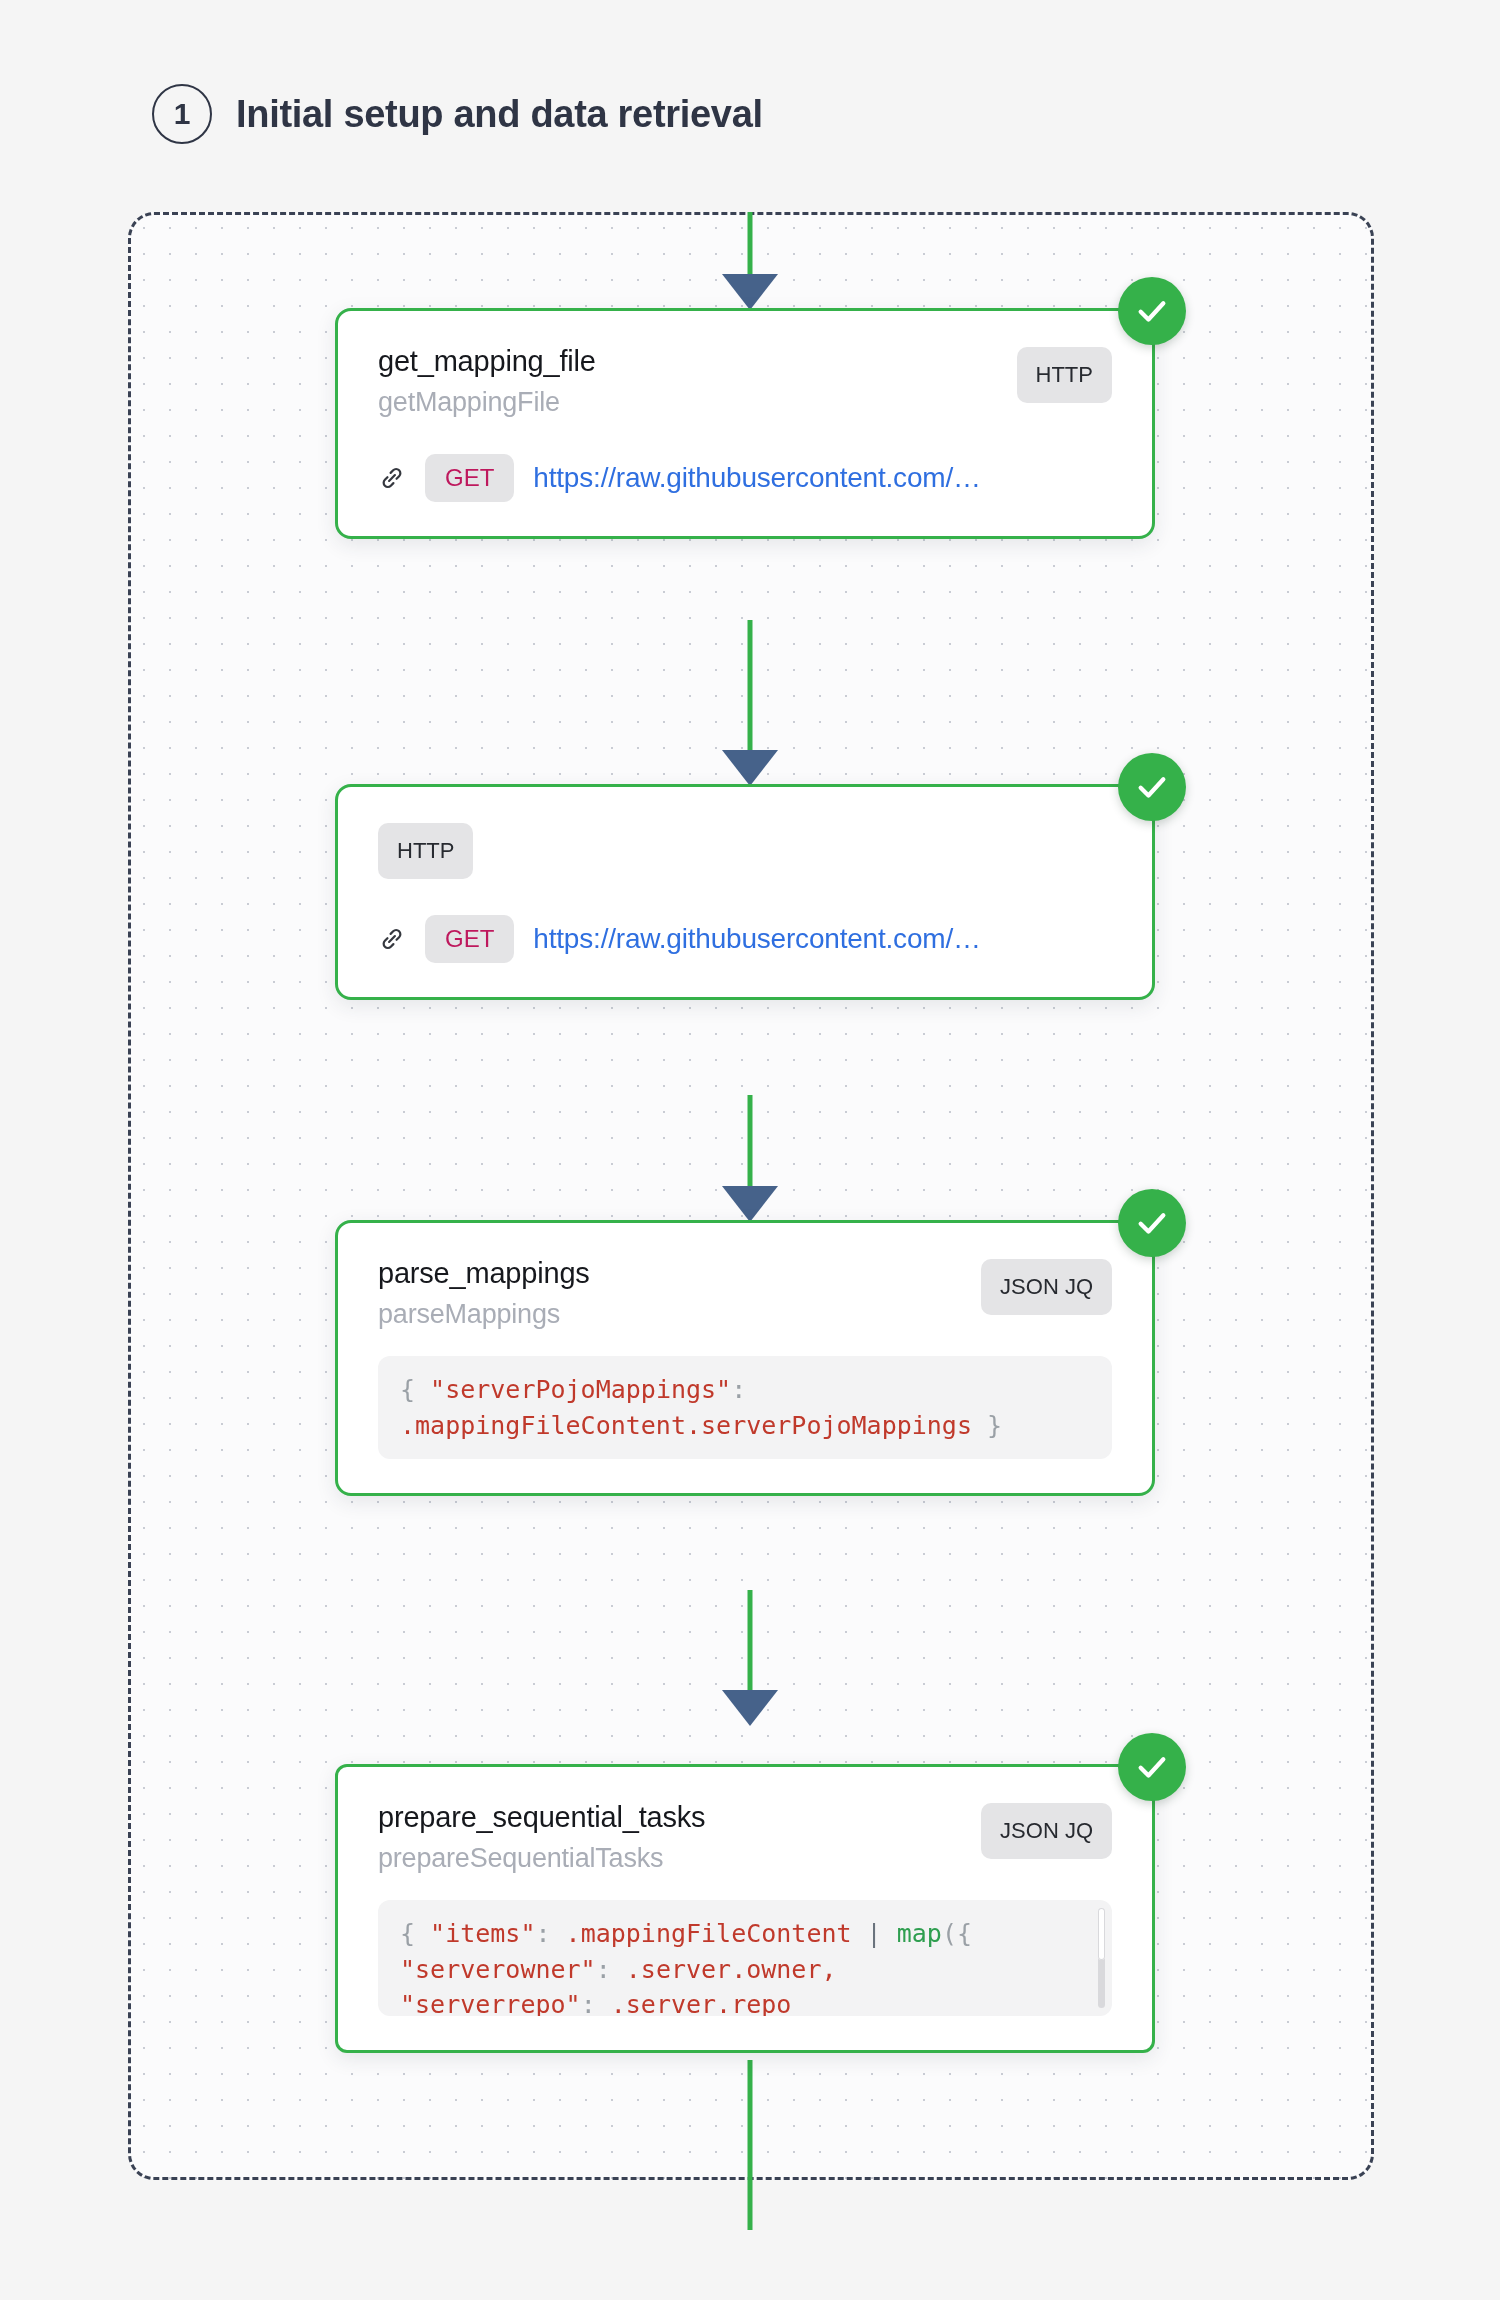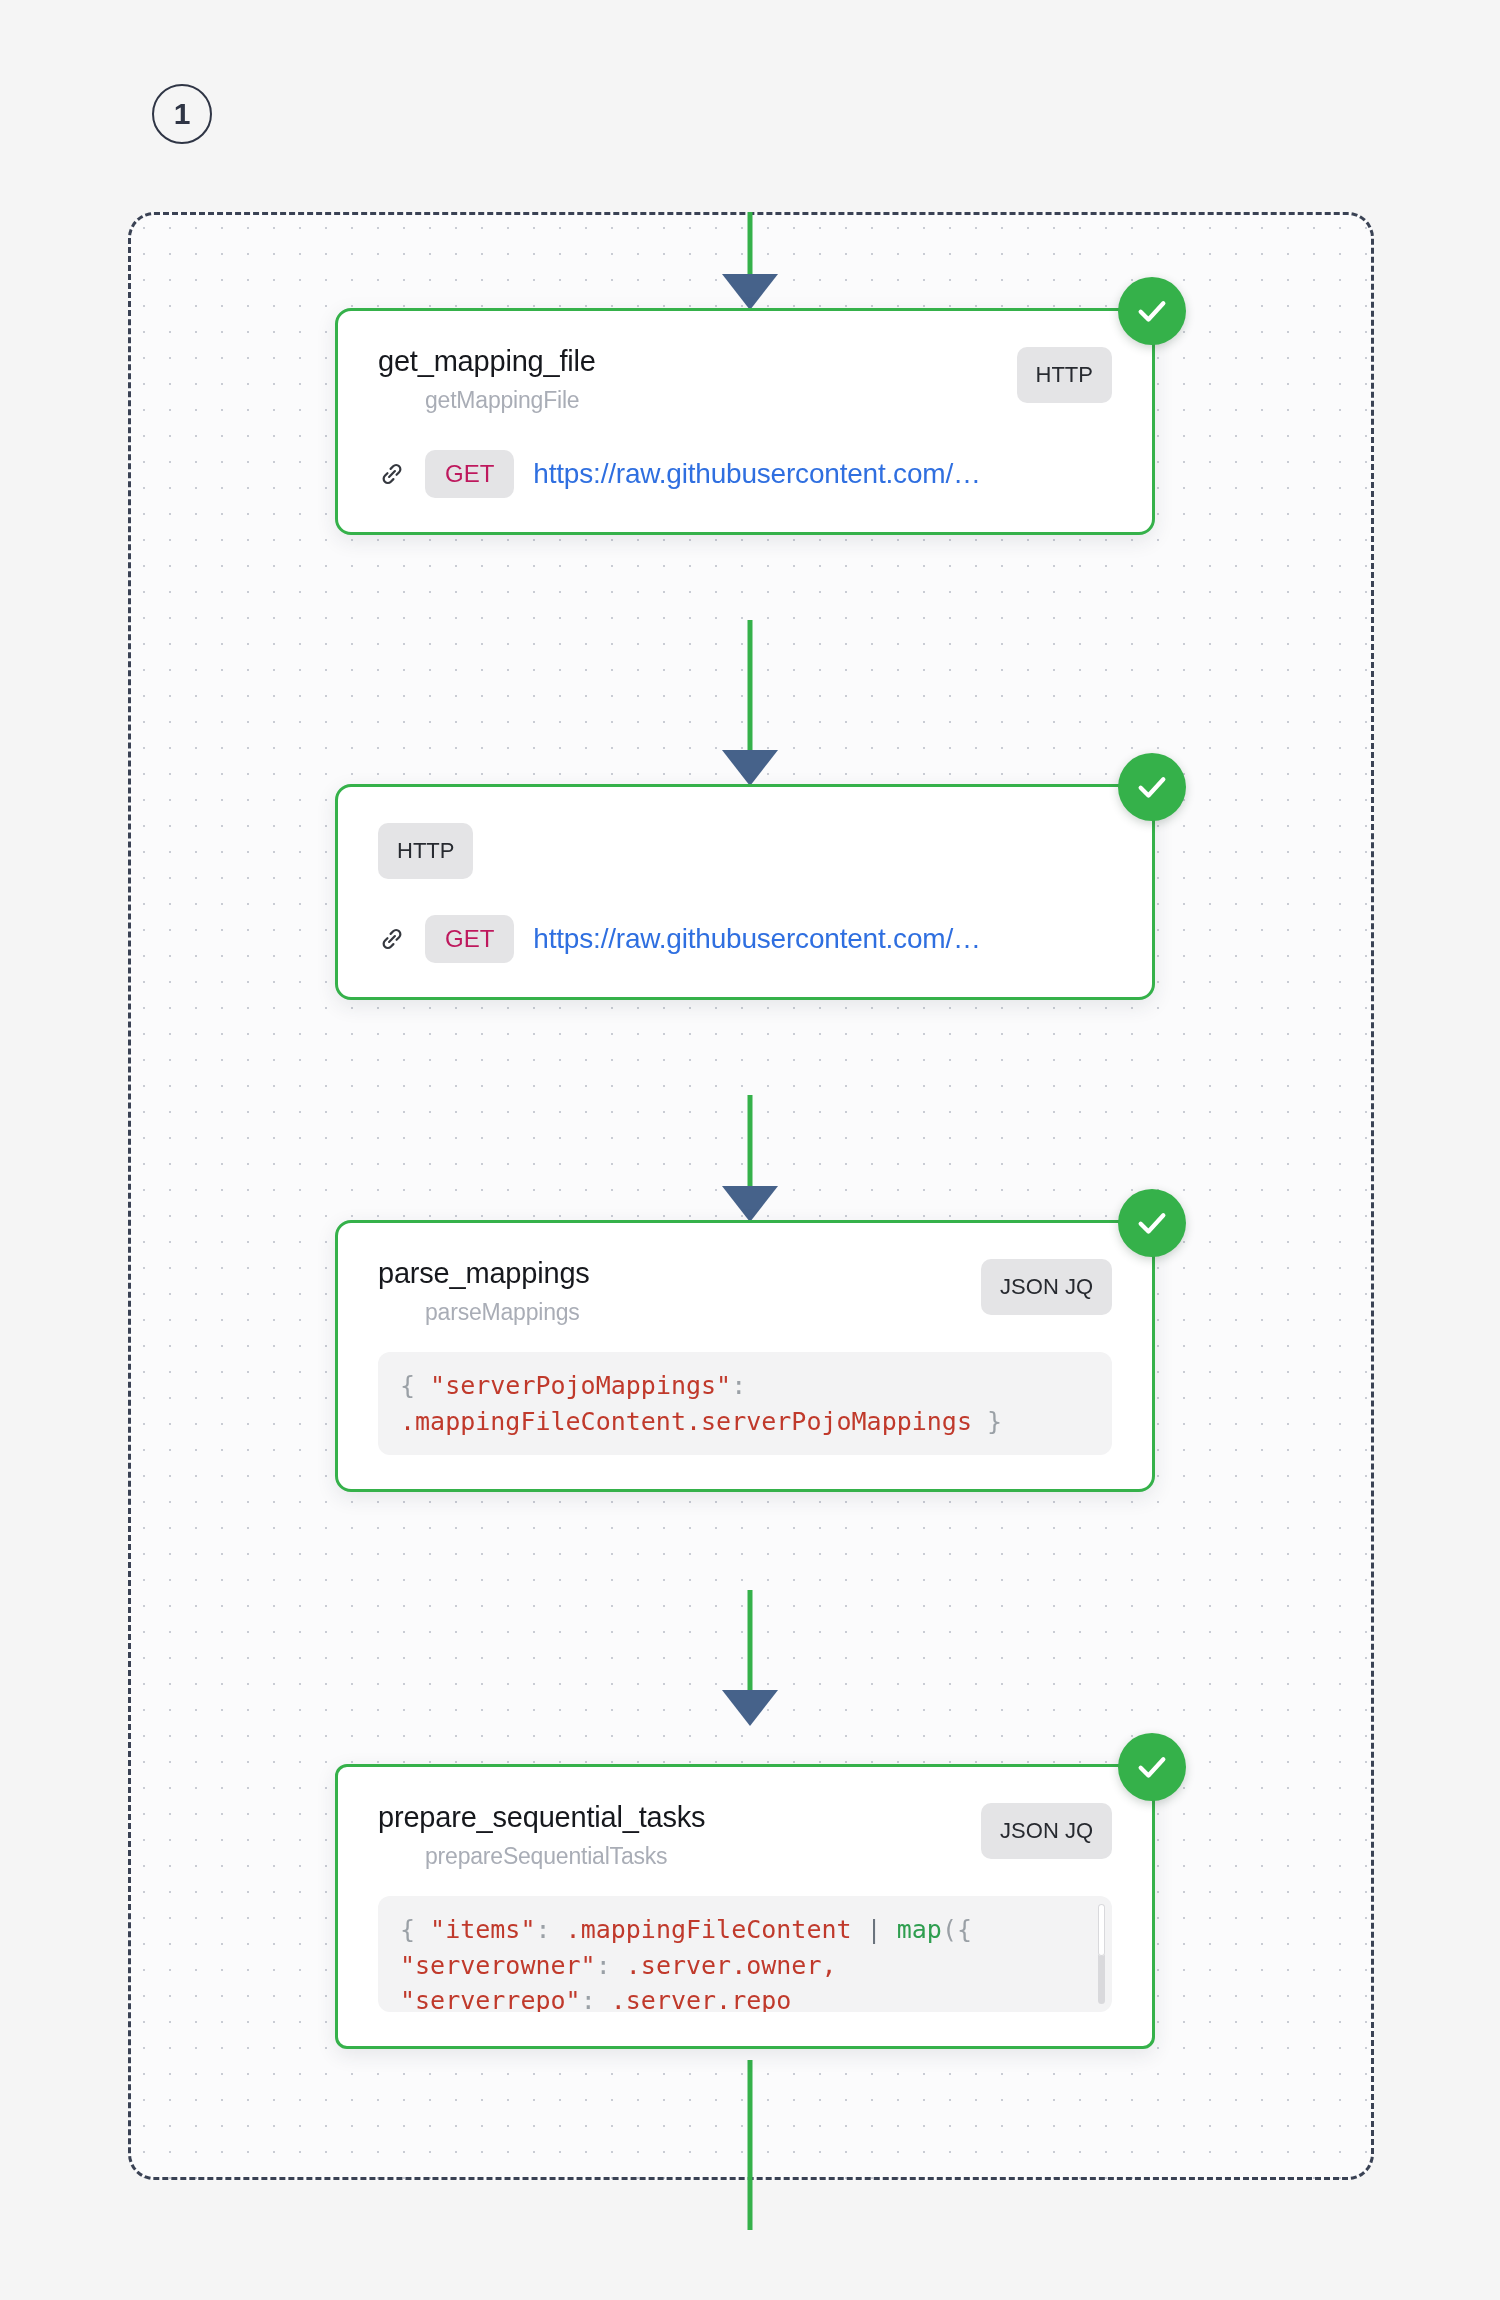--- a/index.html
+++ b/index.html
@@ -92,26 +92,25 @@
   .node-titles { min-width: 0; }
   .node-title {
     font-size: 29px;
     color: #16181d;
     font-weight: 400;
     letter-spacing: -0.2px;
     white-space: nowrap;
   }
   .node-subtitle {
     margin-top: 9px;
-    font-size: 23px;
+    font-size: 27px;
     color: #a9adb6;
     font-weight: 400;
     letter-spacing: -0.2px;
     white-space: nowrap;
-    margin-left: 47px;
   }
   .type-badge {
     flex: none;
     background: #e4e4e6;
     color: #272a30;
     border-radius: 10px;
     padding: 17px 19px;
     font-size: 22px;
     line-height: 1;
     white-space: nowrap;
@@ -205,20 +204,21 @@
   }
   .status-badge svg { width: 34px; height: 34px; display: block; }
 </style>
 </head>
 <body>
 
 <div class="page">
 
   <div class="section-header">
     <div class="step-badge">1</div>
+    <div class="section-title">Initial setup and data retrieval</div>
   </div>
 
   <div class="group-box"></div>
 
   <svg class="edges">
 
     <line x1="750" y1="212" x2="750" y2="284" stroke="#35b14a" stroke-width="5"></line>
     <polygon points="722,274 778,274 750,310" fill="#46628a"></polygon>
 
     <line x1="750" y1="620" x2="750" y2="760" stroke="#35b14a" stroke-width="5"></line>

